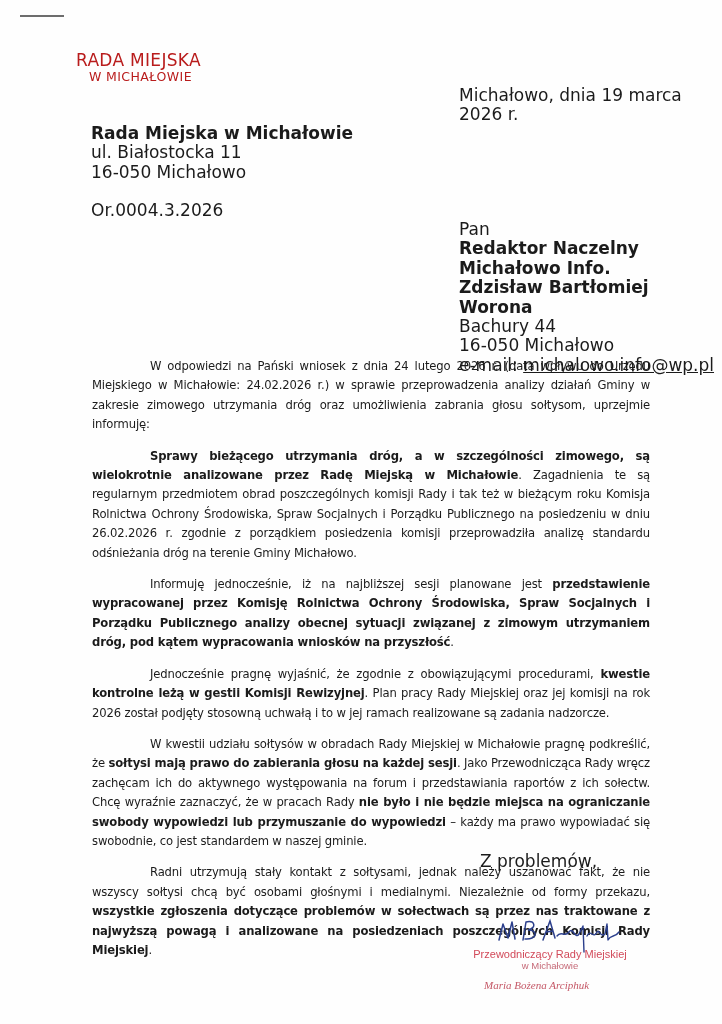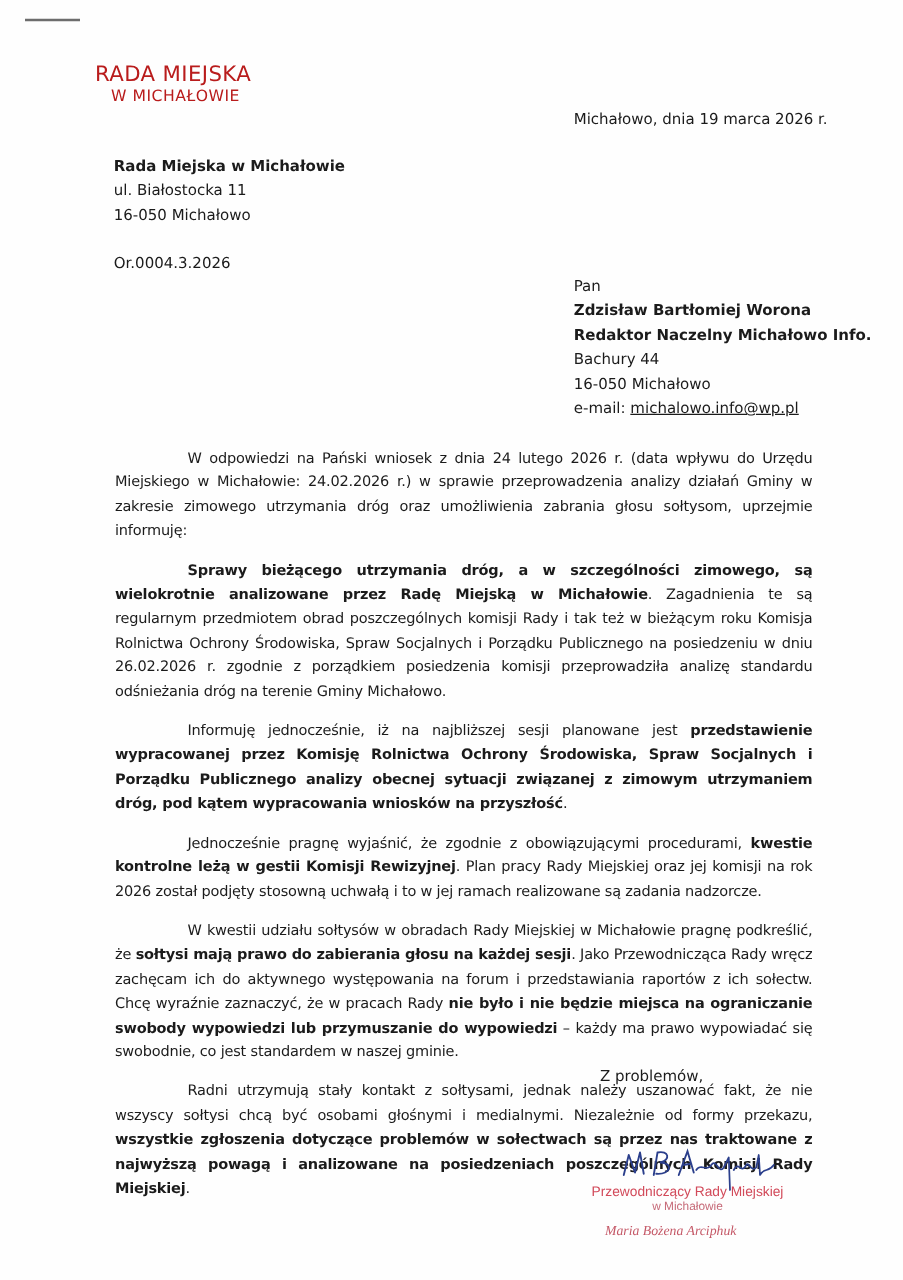--- a/index.html
+++ b/index.html
@@ -14,21 +14,21 @@
     .scan-line {
       position: absolute; left: 20px; top: 15px; width: 44px; height: 2px;
       background: #6d6d6d;
     }
     .letterhead {
       position: absolute; left: 76px; top: 50px; text-align: center;
       color: #b91c1c; font-family: "DejaVu Sans", sans-serif; font-weight: normal;
     }
     .letterhead .l1 { font-size: 17px; letter-spacing: 0.3px; line-height: 20px; }
     .letterhead .l2 { font-size: 12.5px; letter-spacing: 0.4px; line-height: 14px; margin-left: 4px; }
-    .body-font { font-family: "DejaVu Sans", sans-serif; font-size: 12px; line-height: 19.4px; }
+    .body-font { font-family: "DejaVu Sans", sans-serif; font-size: 17px; line-height: 19.4px; }
     .place-date { position: absolute; left: 459px; top: 86px; }
     .sender { position: absolute; left: 91px; top: 124px; }
     .sender .name { font-weight: bold; }
     .refno { position: absolute; left: 91px; top: 201px; }
     .recipient { position: absolute; left: 459px; top: 220px; }
     .recipient .bold { font-weight: bold; }
     .recipient a { color: #1b1b1b; text-decoration: underline; }
     .content { position: absolute; left: 92px; top: 357px; width: 558px; }
     .content p {
       margin: 0 0 12px 0; text-align: justify; text-indent: 58px;
@@ -62,22 +62,22 @@
   <div class="sender body-font">
     <div class="name">Rada Miejska w Michałowie</div>
     <div>ul. Białostocka 11</div>
     <div>16-050 Michałowo</div>
   </div>
 
   <div class="refno body-font">Or.0004.3.2026</div>
 
   <div class="recipient body-font">
     <div>Pan</div>
+    <div class="bold">Redaktor Naczelny Michałowo Info.</div>
     <div class="bold">Zdzisław Bartłomiej Worona</div>
-    <div class="bold">Redaktor Naczelny Michałowo Info.</div>
     <div>Bachury 44</div>
     <div>16-050 Michałowo</div>
     <div>
       <span>e-mail: </span><a>michalowo.info@wp.pl</a>
     </div>
   </div>
 
   <div class="content" id="letter-content">
       <p><span>W odpowiedzi na Pański wniosek z dnia 24 lutego 2026 r. (data wpływu do Urzędu Miejskiego w Michałowie: 24.02.2026 r.) w sprawie przeprowadzenia analizy działań Gminy w zakresie zimowego utrzymania dróg oraz umożliwienia zabrania głosu sołtysom, uprzejmie informuję:</span></p>
       <p><b>Sprawy bieżącego utrzymania dróg, a w szczególności zimowego, są wielokrotnie analizowane przez Radę Miejską w Michałowie</b><span>. Zagadnienia te są regularnym przedmiotem obrad poszczególnych komisji Rady i tak też w bieżącym roku Komisja Rolnictwa Ochrony Środowiska, Spraw Socjalnych i Porządku Publicznego na posiedzeniu w dniu 26.02.2026 r. zgodnie z porządkiem posiedzenia komisji przeprowadziła analizę standardu odśnieżania dróg na terenie Gminy Michałowo.</span></p>

